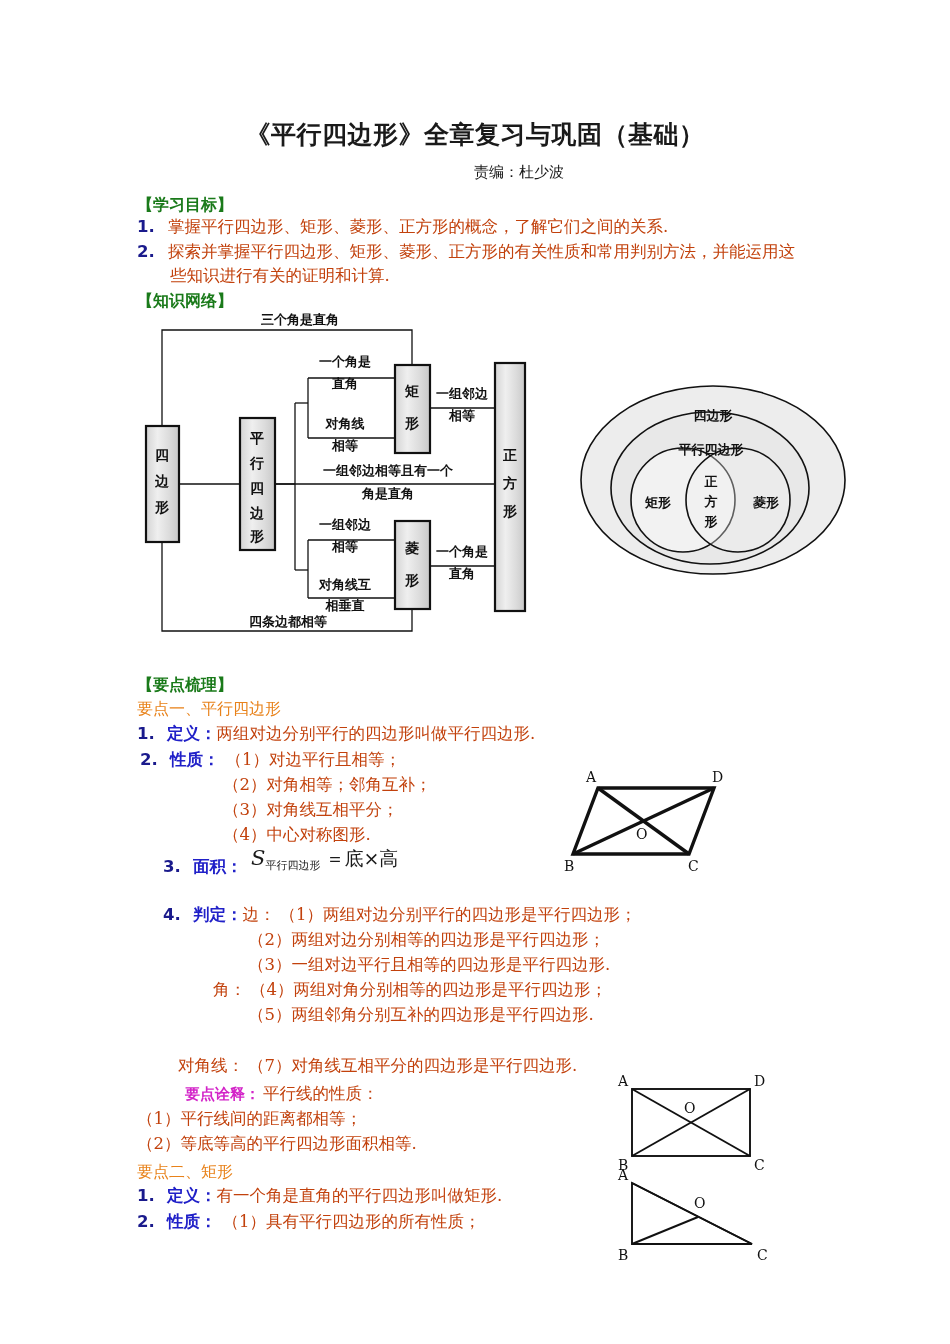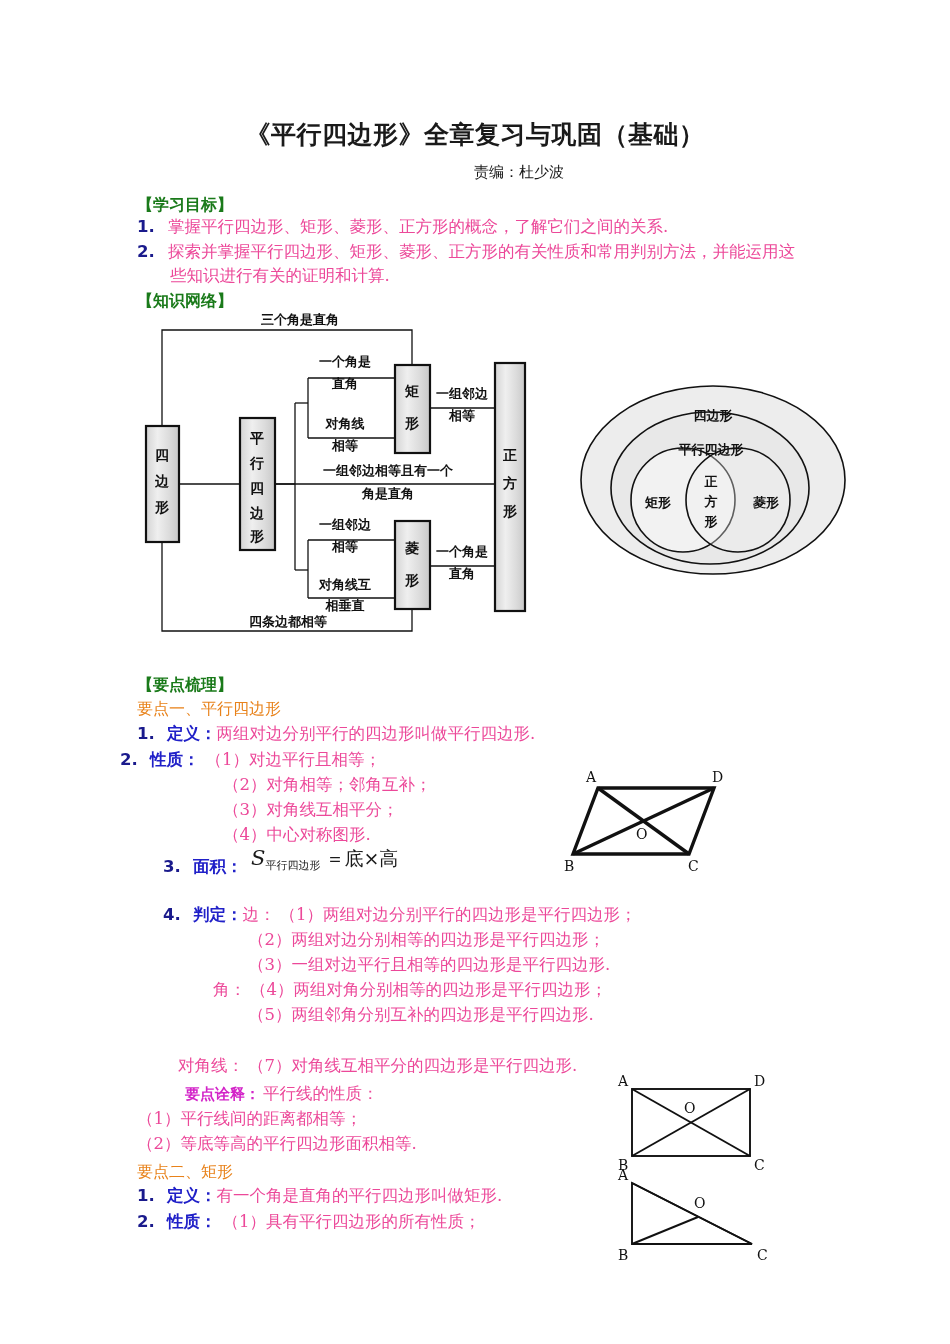--- a/index.html
+++ b/index.html
@@ -26,21 +26,21 @@
     text-align:center;font-size:15px;padding-left:44px;
   }
 
   
   .blk{position:absolute;font-size:16.5px;line-height:23px;white-space:nowrap;}
   .sec-head{color:#1a7a1a;font-weight:bold;font-family:"DejaVu Sans","Liberation Sans",sans-serif;font-size:16px;}
   .key-head{color:#e8821a;font-weight:normal;font-family:"DejaVu Sans","Liberation Sans",sans-serif;font-size:16px;}
   .bluelbl{color:#2020c8;font-weight:bold;font-family:"DejaVu Sans","Liberation Sans",sans-serif;}
   .num{color:#1a1a8c;font-weight:bold;font-family:"DejaVu Sans","Liberation Sans",sans-serif;}
   .magenta{color:#d324c8;font-weight:bold;font-family:"DejaVu Sans","Liberation Sans",sans-serif;font-size:15px;}
-  .body-txt{color:#ec4899;}
+  .body-txt{color:#c2410c;}
 
   
   #flow{position:absolute;left:140px;top:308px;width:420px;height:345px;}
   #flow svg{display:block;}
 
   
   #venn{position:absolute;left:578px;top:382px;width:270px;height:196px;}
 
   
   .fig{position:absolute;}
@@ -185,21 +185,21 @@
   </div>
 
   <div class="blk sec-head" style="left:137px;top:673px;">【要点梳理】</div>
   <div class="blk key-head" style="left:137px;top:697px;">要点一、平行四边形</div>
 
   <div class="blk" style="left:137px;top:722px;">
     <span class="num">1.</span>
     <span class="bluelbl" style="margin-left:7px">定义：</span><span class="body-txt">两组对边分别平行的四边形叫做平行四边形.</span>
   </div>
 
-  <div class="blk" style="left:120px;top:748px;">
+  <div class="blk" style="left:140px;top:748px;">
     <span class="num">2.</span>
     <span class="bluelbl" style="margin-left:7px">性质：</span><span class="body-txt" style="margin-left:6px">（1）对边平行且相等；</span>
   </div>
   <div class="blk body-txt" style="left:223px;top:773px;">（2）对角相等；邻角互补；</div>
   <div class="blk body-txt" style="left:223px;top:798px;">（3）对角线互相平分；</div>
   <div class="blk body-txt" style="left:223px;top:823px;">（4）中心对称图形.</div>
 
   <div class="blk" style="left:163px;top:855px;">
     <span class="num">3.</span>
     <span class="bluelbl" style="margin-left:7px">面积：</span>

